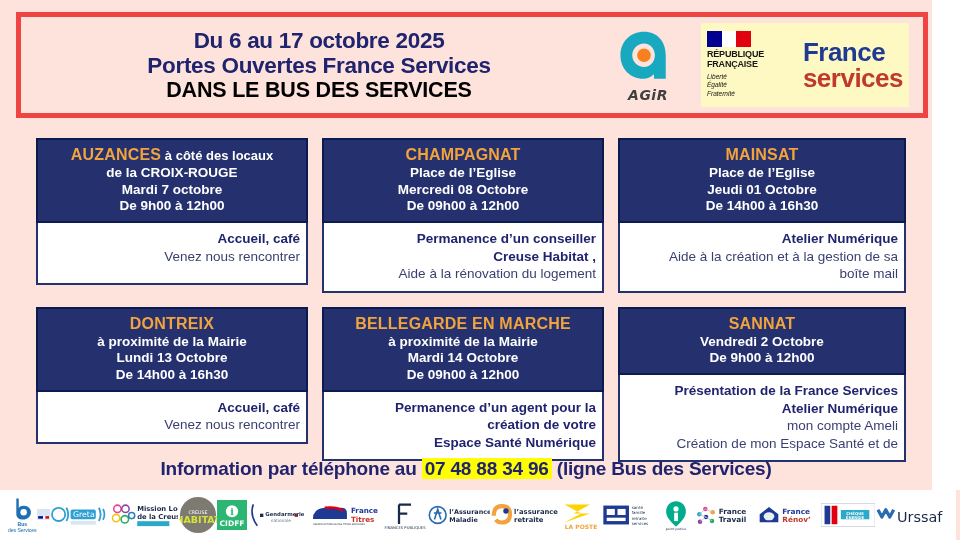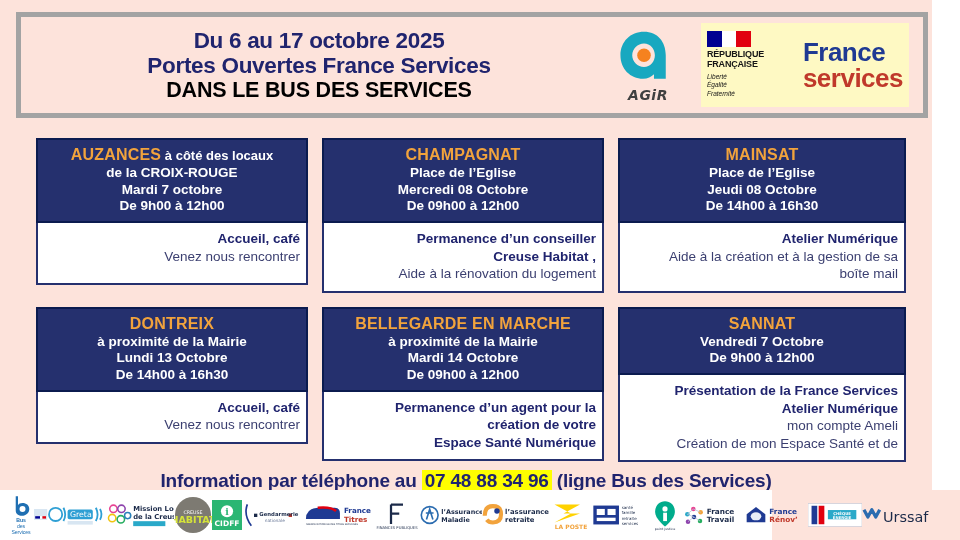--- a/index.html
+++ b/index.html
@@ -12,21 +12,21 @@
     position:relative;width:960px;height:540px;
     background:#fde3db;
   }
   
   .right-white{
     position:absolute;right:0;top:0;width:28px;height:490px;background:#ffffff;
   }
   
   .header{
     position:absolute;left:16px;top:12px;width:912px;height:106px;
-    border:5px solid #a3a3a3;
+    border:5px solid #ef4444;
     background:#fde3db;
     box-sizing:border-box;
     display:flex;align-items:center;
   }
   .header-text{
     flex:1 1 auto;text-align:center;padding-left:14px;line-height:1.12;
   }
   .h-line1,.h-line2{
     color:#20246e;font-weight:bold;font-size:22px;letter-spacing:-0.3px;
   }
@@ -92,28 +92,28 @@
   .b-normal{color:#3b3f70;font-size:13.5px;}
 
   
   .h-tall{min-height:84px;}
   .h-short{min-height:66px;}
   .body-tall{min-height:62px;}
   .body-xl{min-height:72px;}
 
   
   .infoline{
-    position:absolute;left:0;top:470px;width:932px;text-align:center;
+    position:absolute;left:0;top:458px;width:932px;text-align:center;
     color:#20246e;font-weight:bold;font-size:19px;letter-spacing:-0.2px;
   }
   .phone{background:#ffff00;color:#20246e;padding:0 3px;}
 
   
   .footer{
-    position:absolute;left:0;top:490px;width:772px;height:50px;background:#ffffff;
+    position:absolute;left:0;top:490px;width:956px;height:50px;background:#ffffff;
     display:flex;align-items:center;justify-content:space-between;
     padding:16px 8px;box-sizing:border-box;
   }
   .flogo{
     display:flex;flex-direction:column;align-items:center;justify-content:center;
     height:42px;
   }
   .flogo .lbl{
     font-size:5.2px;line-height:1.15;text-align:center;letter-spacing:-0.1px;
   }
@@ -196,21 +196,21 @@
         <div class="b-strong">Permanence d’un conseiller</div>
         <div class="b-strong">Creuse Habitat ,</div>
         <div class="b-normal">Aide à la rénovation du logement</div>
       </div>
     </div>
 
     <div class="card">
       <div class="card-head h-tall">
         <div class="town">MAINSAT</div>
         <div class="ch-line">Place de l’Eglise</div>
-        <div class="ch-line">Jeudi 08 Octobre</div>
+        <div class="ch-line">Jeudi 01 Octobre</div>
         <div class="ch-line">De 14h00 à 16h30</div>
       </div>
       <div class="card-body body-tall">
         <div class="b-strong">Atelier Numérique</div>
         <div class="b-normal">Aide à la création et à la gestion de sa</div>
         <div class="b-normal">boîte mail</div>
       </div>
     </div>
 
     <div class="card">
@@ -236,21 +236,21 @@
       <div class="card-body">
         <div class="b-strong">Permanence d’un agent pour la</div>
         <div class="b-strong">création de votre</div>
         <div class="b-strong">Espace Santé Numérique</div>
       </div>
     </div>
 
     <div class="card">
       <div class="card-head h-short">
         <div class="town">SANNAT</div>
-        <div class="ch-line">Vendredi 7 Octobre</div>
+        <div class="ch-line">Vendredi 2 Octobre</div>
         <div class="ch-line">De 9h00 à 12h00</div>
       </div>
       <div class="card-body body-xl">
         <div class="b-strong">Présentation de la France Services</div>
         <div class="b-strong">Atelier Numérique</div>
         <div class="b-normal">mon compte Ameli</div>
         <div class="b-normal">Création de mon Espace Santé et de</div>
       </div>
     </div>
 

